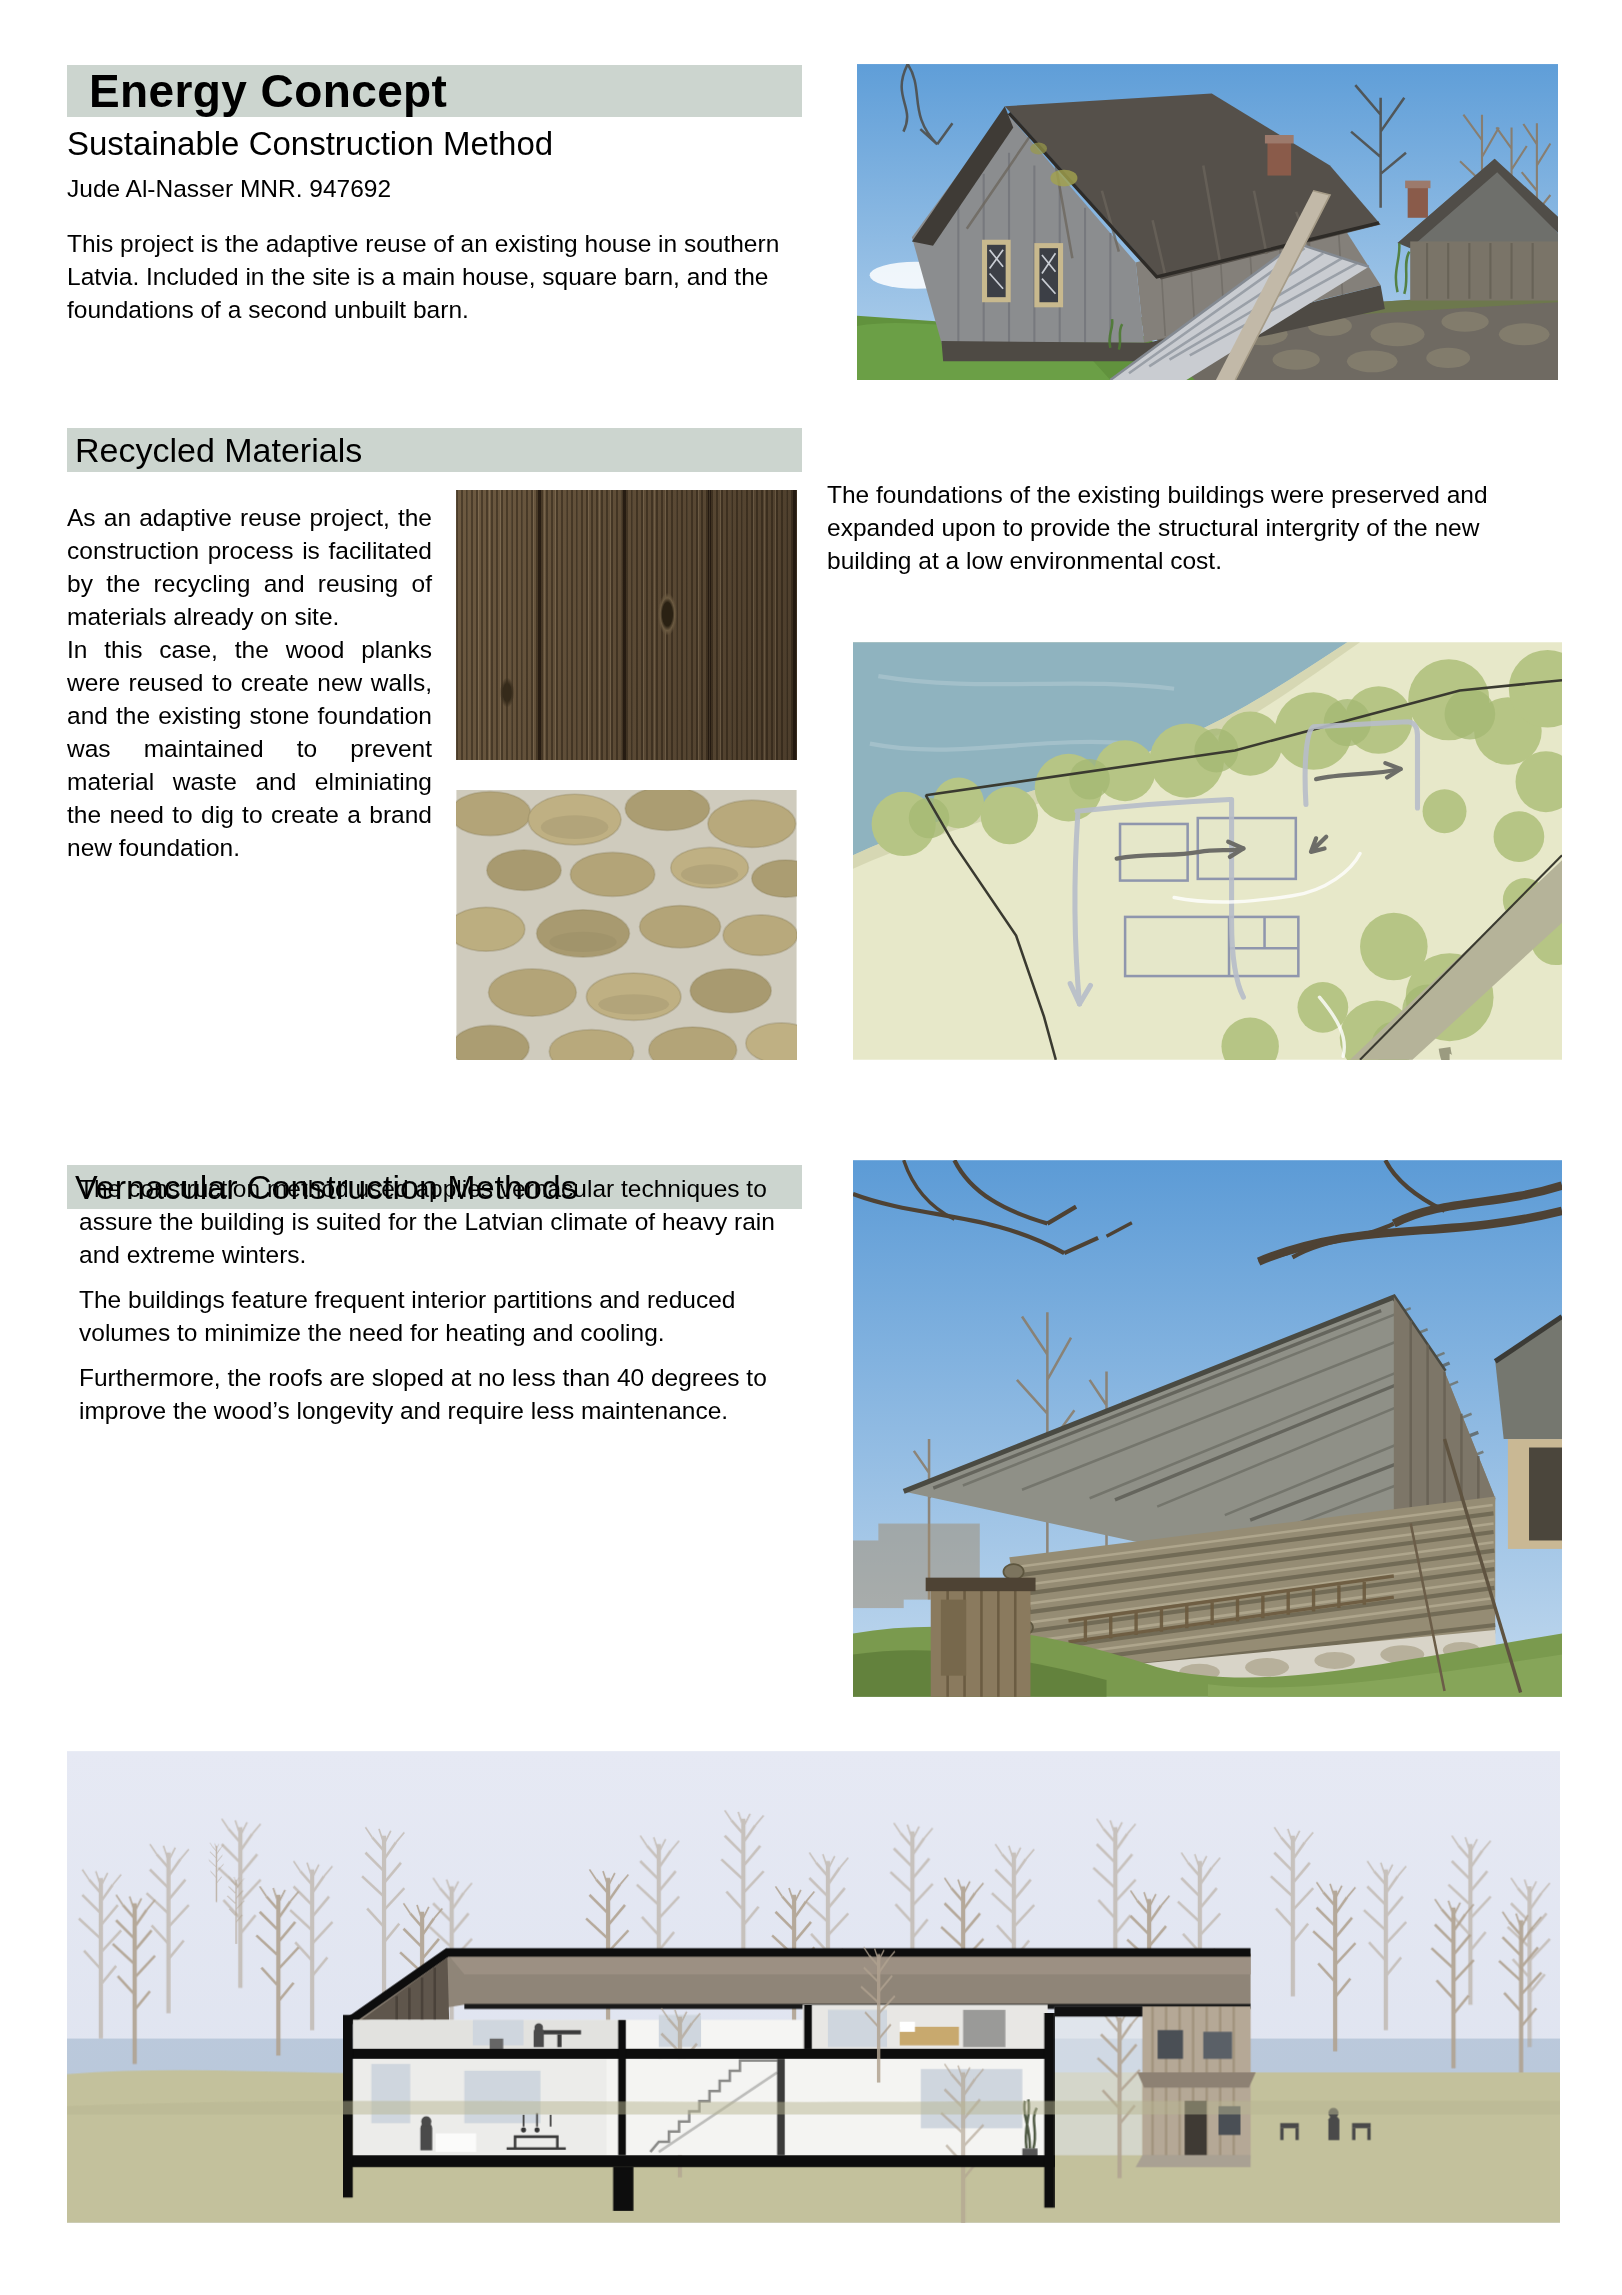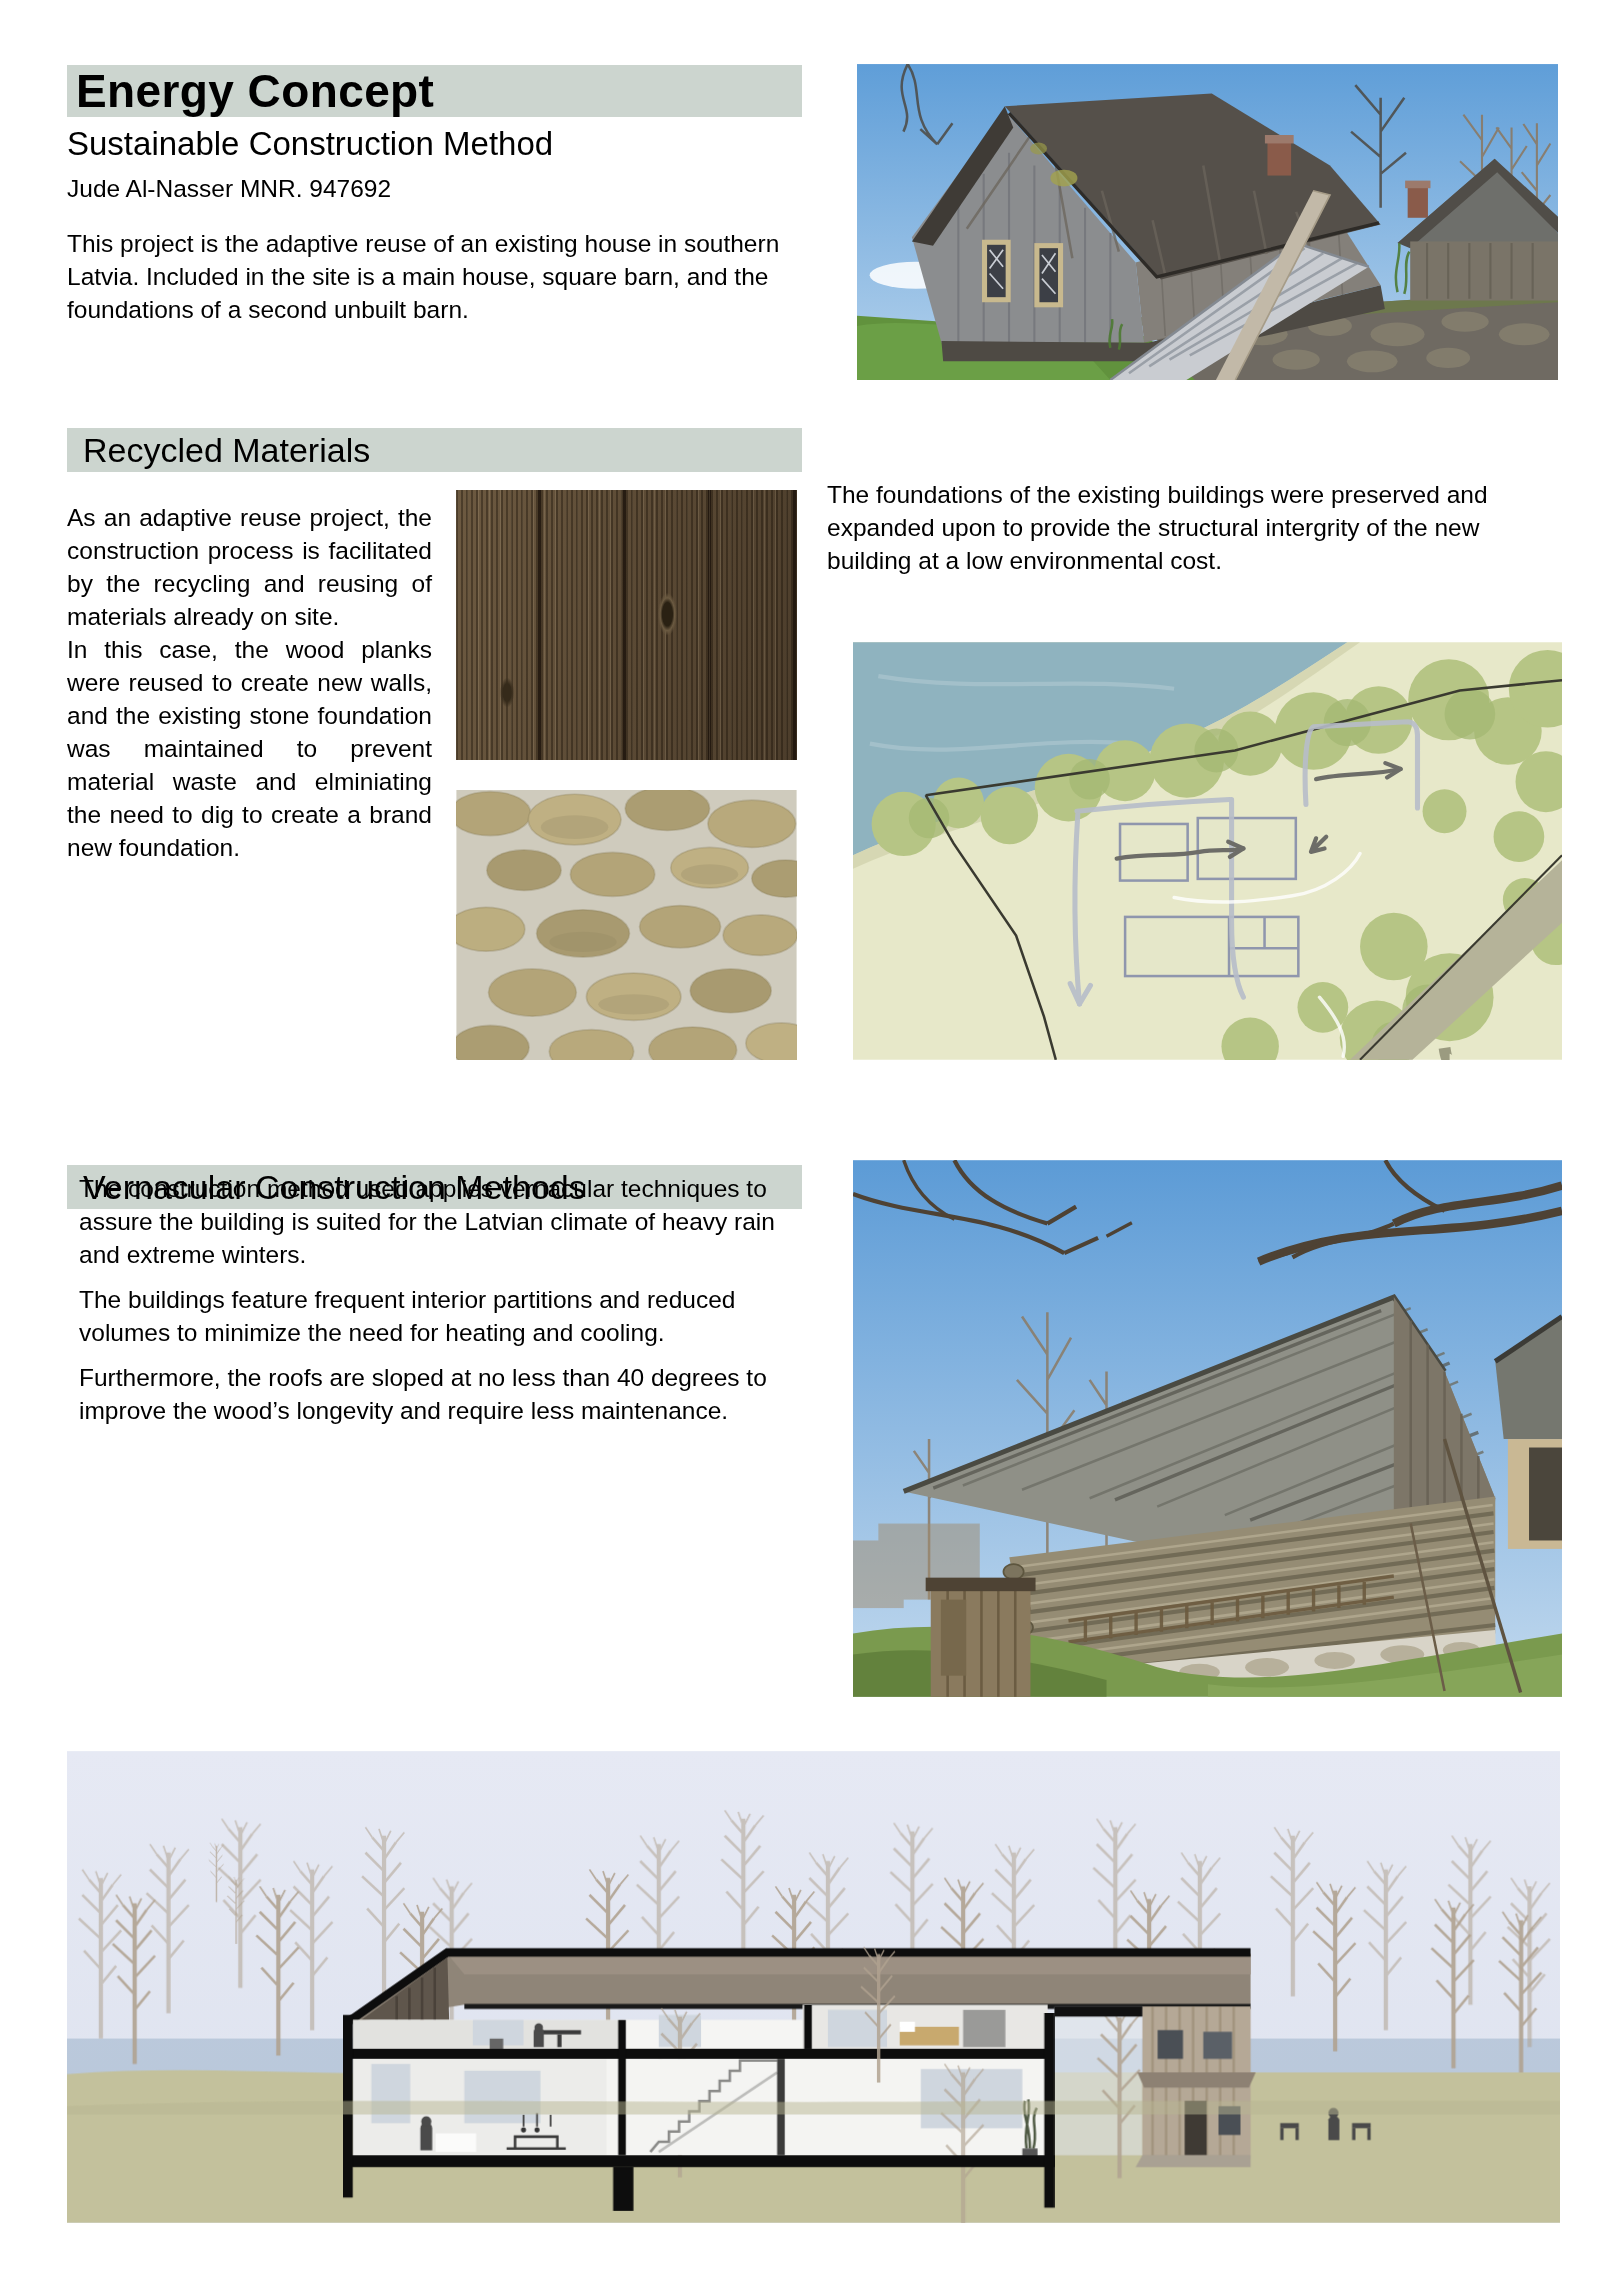--- a/index.html
+++ b/index.html
@@ -1,25 +1,25 @@
 <!DOCTYPE html>
 <html style="font-size:13.5px"><head>
 <meta charset="utf-8">
 <style>
   html,body{margin:0;padding:0;background:#ffffff;}
   .page{position:relative;width:1623px;height:2295px;background:#ffffff;overflow:hidden;
         font-family:"Liberation Sans",sans-serif;color:#000;}
   .abs{position:absolute;}
   .bar{background:#ccd5cf;}
   .title-bar{left:67px;top:65px;width:735px;height:52px;}
-  .title-text{font-size:46px;font-weight:700;line-height:52px;padding-left:9px;letter-spacing:0.4px;}
+  .title-text{font-size:46px;font-weight:700;line-height:52px;padding-left:22px;letter-spacing:0.4px;}
   .subtitle{left:67px;top:125px;font-size:33px;line-height:37px;}
   .author{left:67px;top:174px;font-size:24.5px;line-height:29px;}
   .intro{left:67px;top:227px;width:752px;font-size:24.5px;line-height:33px;}
-  .sec-bar{height:44px;font-size:34px;line-height:44px;padding-left:16px;box-sizing:border-box;}
+  .sec-bar{height:44px;font-size:34px;line-height:44px;padding-left:8px;box-sizing:border-box;}
   .bar-recycled{left:67px;top:428px;width:735px;}
   .bar-foundation{left:853px;top:428px;width:709px;}
   .bar-vernacular{left:67px;top:1165px;width:735px;}
   .body-txt{font-size:24.5px;line-height:33px;}
   .recycled-text{left:67px;top:501px;width:365px;text-align:justify;}
   .recycled-text p{margin:0;}
   .foundation-text{left:827px;top:478px;width:718px;}
   .vern-text{left:67px;top:1160px;width:765px;}
   .vern-text p{margin:12px;}
   .vern-text p.gap{margin-top:33px;}

